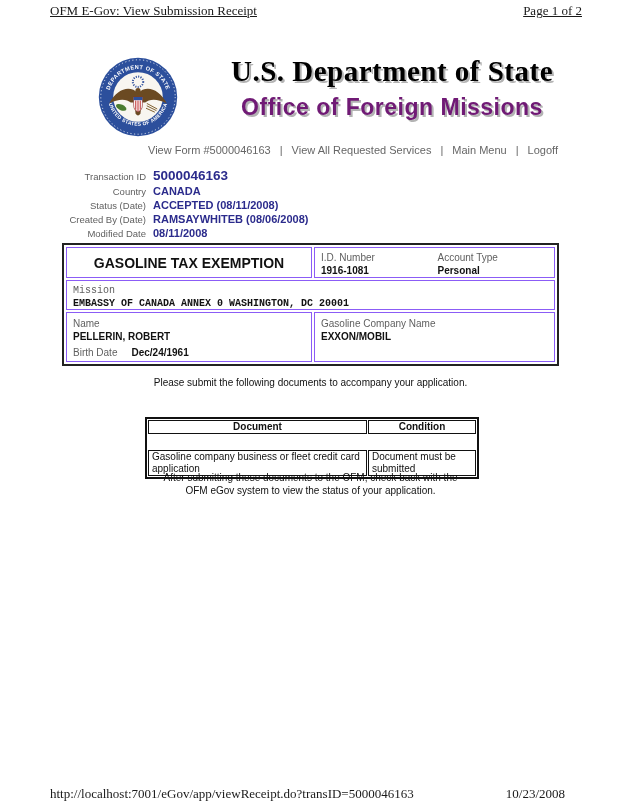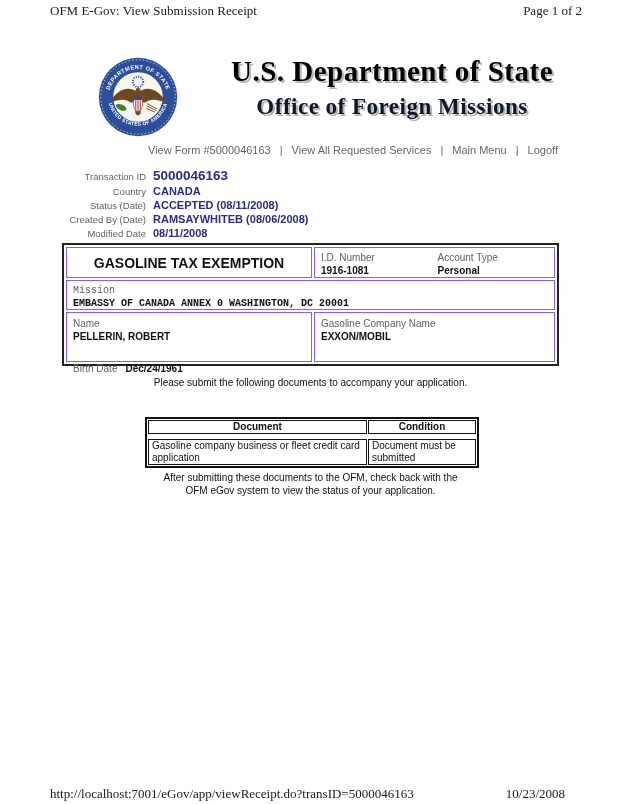--- a/index.html
+++ b/index.html
@@ -11,34 +11,34 @@
     color:#111;
     overflow:hidden;
   }
   
   .print-header, .print-footer {
     position:absolute; left:50px; right:40px;
     font-family:"Liberation Serif", serif;
     font-size:13px; color:#1a1a1a;
     display:flex; justify-content:space-between;
   }
-  .print-header { top:3px; }
+  .print-header { top:3px;text-decoration:underline; }
   .print-footer { top:786px; right:57px; }
   
   .masthead { position:absolute; top:55px; left:0; right:0; height:85px; }
   .seal { position:absolute; left:98px; top:2px; width:80px; height:80px; }
   .titles { position:absolute; left:190px; top:0; width:404px; text-align:center; }
   .title1 {
     font-family:"Liberation Serif", serif; font-weight:bold;
     font-size:29px; color:#000000; text-shadow:2px 2px 0 #b3b3b3;
     letter-spacing:0.5px;
   }
   .title2 {
-    font-family:Liberation Serif, serif; font-weight:bold;
-    font-size:23px; color:#0f172a; text-shadow:2px 2px 0 #b3b3b3;
+    font-family:Liberation Sans, sans-serif; font-weight:bold;
+    font-size:23px; color:#701a75; text-shadow:2px 2px 0 #b3b3b3;
     margin-top:6px; letter-spacing:0.5px;
   }
   
   .nav-row {
     position:absolute; top:144px; left:148px;
     font-size:11px; color:#666; display:flex; align-items:center;
   }
   .nav-link { cursor:pointer; white-space:nowrap; }
   .nav-sep { margin:0 9px; color:#666; }
   
@@ -60,31 +60,31 @@
     flex:0 0 246px; display:flex; align-items:center; justify-content:center;
     font-size:14px; font-weight:bold; color:#111; height:31px;
   }
   .rt-idacct { flex:1; display:flex; height:31px; padding:3px 0 0 6px; }
   .rt-fld { width:50%; }
   .lbl { font-size:10px; color:#5f5f5f; line-height:13px; }
   .val { font-size:10px; font-weight:bold; color:#111; line-height:13px; }
   .rt-wide { flex:1; padding:3px 6px; height:30px;font-family:Liberation Mono, monospace; }
   .rt-name-cell { flex:0 0 246px; padding:4px 6px; height:50px; }
   .rt-gas-cell { flex:1; padding:4px 6px; height:50px; }
-  .birth-row { display:flex; gap:8px; margin-top:19px; }
+  .birth-row { display:flex; gap:14px; margin-top:3px; }
   
   .note { position:absolute; left:62px; width:497px; text-align:center;
           font-size:10px; color:#111; line-height:13px; }
   .note-intro { top:376px; }
   .note-outro { top:471px; }
   
   .doc-table {
     position:absolute; left:145px; top:417px; width:334px;
     border:2px solid #111; padding:1px; background:#fff;
-    display:flex; flex-direction:column; gap:5px;
+    display:flex; flex-direction:column; gap:16px;
   }
   .doc-row { display:flex; gap:1px; }
   .doc-cell { border:1px solid #111; font-size:10px; line-height:12px; padding:0 3px; }
   .doc-c1 { flex:0 0 219px; }
   .doc-c2 { flex:1; }
   .doc-head { font-weight:bold; text-align:center; }
 </style>
 </head>
 <body>
 

